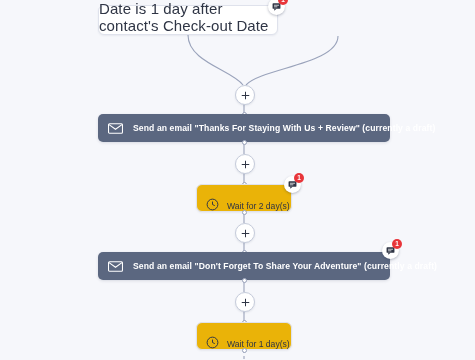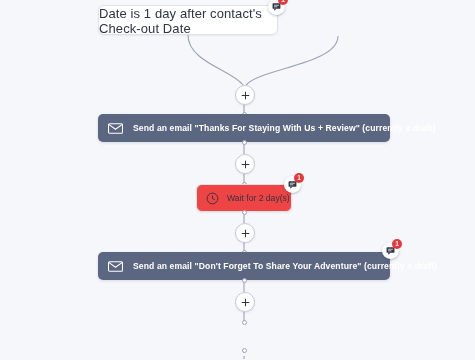--- a/index.html
+++ b/index.html
@@ -30,23 +30,23 @@
   }
 
   
   .trigger-box {
     position: absolute;
     box-sizing: border-box;
     background: #ffffff;
     border: 1px solid #dfe2ec;
     border-radius: 6px;
     display: flex;
-    align-items: flex-start;
+    align-items: flex-end;
     justify-content: center;
-    font-size: 13px;
+    font-size: 15px;
     color: #2f3545;
     letter-spacing: 0.1px;
     box-shadow: 0 1px 2px rgba(40,50,80,0.07);
   }
   .trigger-box.dashed {
     background: transparent;
     border: 1px dashed #b9c0d2;
     box-shadow: none;
     color: #3a4156;
   }
@@ -93,25 +93,25 @@
     white-space: nowrap;
   }
 
   
   .wait-node {
     position: absolute;
     box-sizing: border-box;
     left: 196px;
     width: 96px;
     height: 28px;
-    background: #ef4444;
+    background: #eab308;
     border: 1px solid #dfe2ec;
     border-radius: 6px;
     display: flex;
-    align-items: center;
+    align-items: flex-end;
     padding-left: 9px;
     font-size: 8.6px;
     color: #2f3545;
     box-shadow: 0 1px 2px rgba(40,50,80,0.07);
   }
   #wait-2day { top: 184px; }
   #wait-1day { top: 322px; }
   .wait-node .clock-icon {
     width: 13px;
     height: 13px;
@@ -300,15 +300,23 @@
   </div>
 
   <div class="plus-btn" id="plus-4">
     <svg viewBox="0 0 12 12" xmlns="http://www.w3.org/2000/svg">
       <line x1="6" y1="1" x2="6" y2="11" stroke="#2f3545" stroke-width="1.4"></line>
       <line x1="1" y1="6" x2="11" y2="6" stroke="#2f3545" stroke-width="1.4"></line>
     </svg>
   </div>
 
   <div class="port-dot" style="left:241.5px; top:319.5px;"></div>
+  <div class="wait-node" id="wait-1day">
+    <svg class="clock-icon" viewBox="0 0 16 16" xmlns="http://www.w3.org/2000/svg">
+      <circle cx="8" cy="8" r="6.6" fill="none" stroke="#2f3545" stroke-width="1.2"></circle>
+      <line x1="8" y1="8" x2="8" y2="4.4" stroke="#2f3545" stroke-width="1.2"></line>
+      <line x1="8" y1="8" x2="10.8" y2="9.4" stroke="#2f3545" stroke-width="1.2"></line>
+    </svg>
+    <span>Wait for 1 day(s)</span>
+  </div>
   <div class="port-dot" style="left:241.5px; top:347.5px;"></div>
 
 </div>
 
 </body></html>

